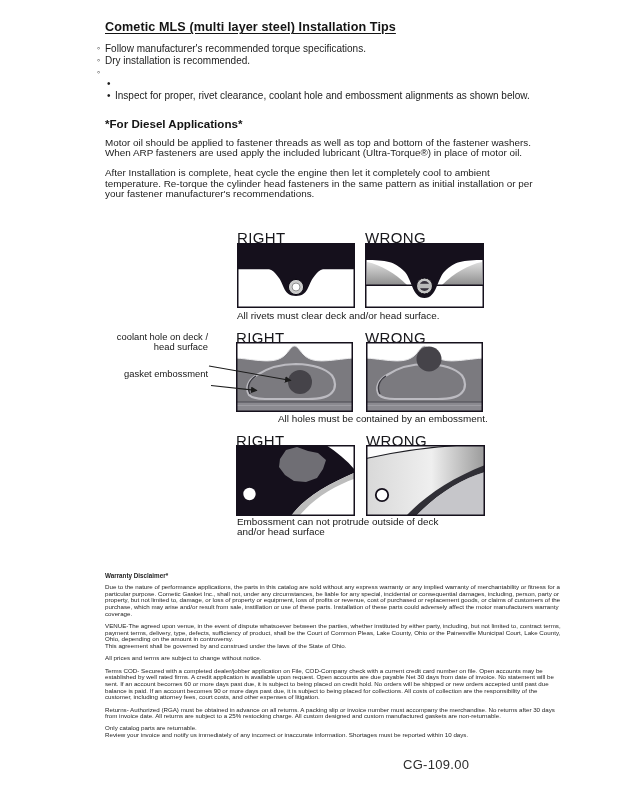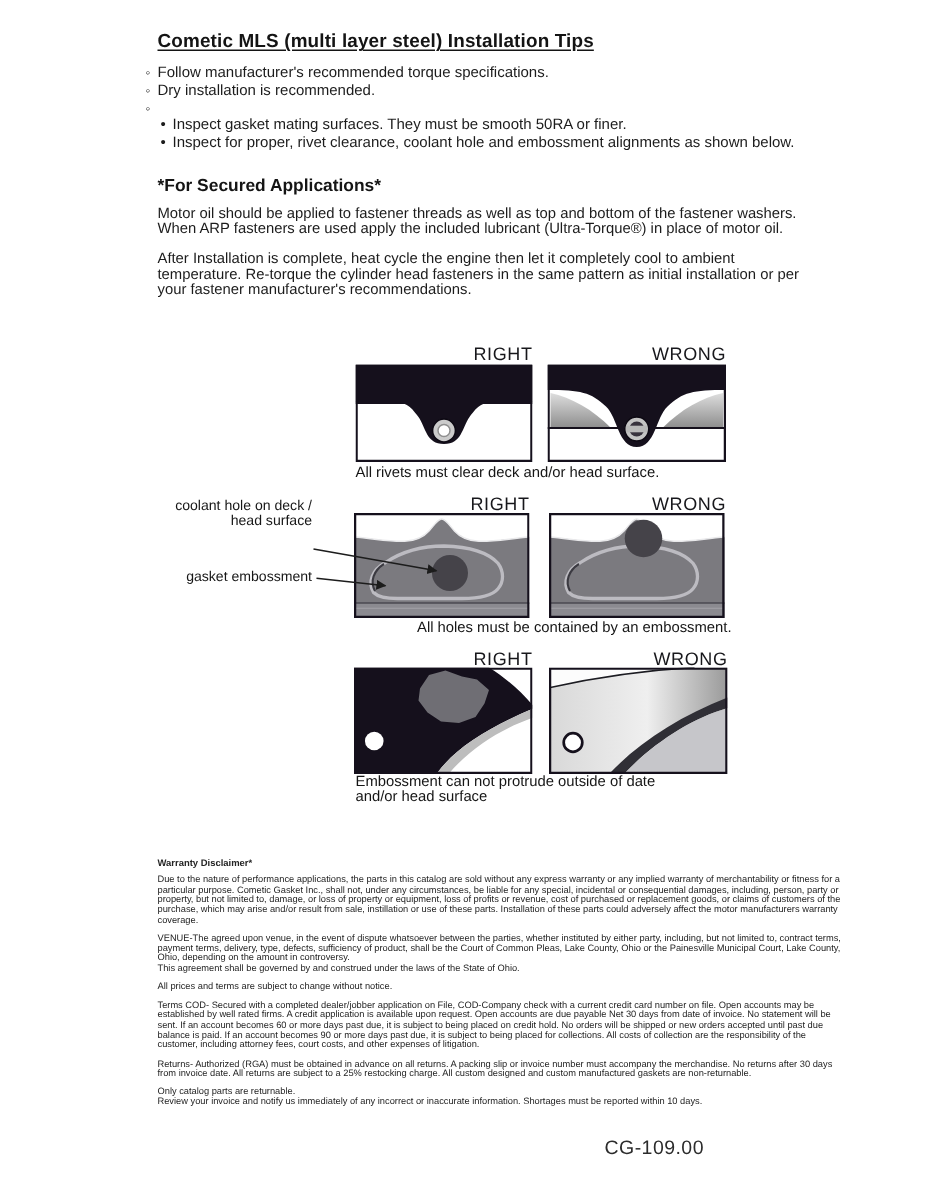--- a/index.html
+++ b/index.html
@@ -14,21 +14,21 @@
     letter-spacing:0.1px;
   }
   .bullets{margin-left:-8px;}
   .b-item{display:flex;font-size:10px;line-height:11.8px;color:#1c1c1c;}
   .b-marker{width:8px;flex:none;font-size:9px;line-height:11.8px;text-align:left;}
   .sub-bullets{margin-left:10px;}
   .sb-item{display:flex;font-size:10px;line-height:11.7px;color:#1c1c1c;}
   .sb-marker{width:8px;flex:none;font-size:10px;line-height:11.5px;}
   .h2{font-size:11.6px;font-weight:bold;margin:15px 0 8px 0;color:#141414;}
   .body{font-size:9.9px;line-height:10.5px;margin:0 0 9.5px 0;color:#1c1c1c;}
-  .dg-hdr{position:absolute;font-size:12px;letter-spacing:0.4px;color:#17171b;text-align:right;}
+  .dg-hdr{position:absolute;font-size:15px;letter-spacing:0.4px;color:#17171b;text-align:left;}
   .dg-cap{position:absolute;font-size:9.9px;color:#161616;line-height:10px;}
   .dg-box{position:absolute;display:block;}
   .side-label{position:absolute;font-size:9.4px;line-height:10.4px;color:#161616;text-align:right;}
   .arrows{position:absolute;left:206px;top:358px;z-index:5;pointer-events:none;}
   .warranty{position:absolute;left:105px;top:572px;width:458px;color:#242424;}
   .w-head{font-size:6.3px;font-weight:bold;margin:0 0 5px 0;}
   .fine{font-size:6.2px;line-height:6.7px;margin:0 0 5.5px 0;white-space:pre-line;}
   .doc-num{position:absolute;left:387px;top:757px;font-size:13px;color:#2c2c2c;letter-spacing:0.3px;margin-left:16px;}
 </style>
 </head>
@@ -47,30 +47,29 @@
       <div class="b-item">
         <span class="b-marker">◦</span>
         <span>Dry installation is recommended.</span>
       </div>
       <div class="b-item">
         <span class="b-marker">◦</span>
       </div>
       <div class="sub-bullets">
         <div class="sb-item">
           <span class="sb-marker">•</span>
-          <span>Inspect gasket mating surfaces.  They must be smooth 50RA or finer.</span>
         </div>
         <div class="sb-item">
           <span class="sb-marker">•</span>
           <span>Inspect for proper, rivet clearance, coolant hole and embossment alignments as shown below.</span>
         </div>
       </div>
     </div>
 
-    <h2 class="h2">*For Secured Applications*</h2>
+    <h2 class="h2">*For Diesel Applications*</h2>
     <p class="body">Motor oil should be applied to fastener threads as well as top and bottom of the fastener washers. When ARP fasteners are used apply the included lubricant (Ultra-Torque®) in place of motor oil.</p>
     <p class="body">After Installation is complete, heat cycle the engine then let it completely cool to ambient temperature. Re-torque the cylinder head fasteners in the same pattern as initial installation or per your fastener manufacturer's recommendations.</p>
   </div>
 
   <div class="dg-hdr" style="left:237px;top:229px;width:118px;">RIGHT</div>
   <div class="dg-hdr" style="left:365px;top:229px;width:119px;">WRONG</div>
 
   <svg class="dg-box" style="left:237px;top:243px;" width="118" height="65" viewBox="0 0 118 65">
     <defs>
       <linearGradient id="gA" x1="0" y1="0" x2="0" y2="1">
@@ -111,21 +110,21 @@
     </g>
     <rect x="0.75" y="0.75" width="117.5" height="63.5" fill="none" stroke="#15101c" stroke-width="1.5"></rect>
   </svg>
 
   <div class="dg-cap" style="left:237px;top:311px;text-align:right;">All rivets must clear deck and/or head surface.</div>
 
   <div class="dg-hdr" style="left:236px;top:329px;width:117px;">RIGHT</div>
   <div class="dg-hdr" style="left:365px;top:329px;width:119px;">WRONG</div>
 
   <div class="side-label" style="left:116px;top:332px;width:92px;">coolant hole on deck / head surface</div>
-  <div class="side-label" style="left:104px;top:379px;width:104px;">gasket embossment</div>
+  <div class="side-label" style="left:104px;top:369px;width:104px;">gasket embossment</div>
 
   <svg class="arrows" width="95" height="38" viewBox="0 0 95 38">
     <defs>
       <marker id="ah" markerWidth="7" markerHeight="7" refX="5.5" refY="3" orient="auto">
         <path d="M0,0 L6,3 L0,6 Z" fill="#1c1c1c"></path>
       </marker>
     </defs>
     <line x1="3" y1="8" x2="85" y2="22.5" stroke="#1c1c1c" stroke-width="1.1" marker-end="url(#ah)"></line>
     <line x1="5" y1="27.5" x2="51" y2="32.5" stroke="#1c1c1c" stroke-width="1.1" marker-end="url(#ah)"></line>
   </svg>
@@ -180,21 +179,21 @@
     </defs>
     <rect x="0" y="0" width="119" height="71" fill="url(#gC)"></rect>
     <path d="M0,0 H97 C62,2 29,7 0,13.5 Z" fill="#fcfcfc"></path>
     <path d="M0,13.5 C29,7 62,2 97,0" stroke="#1c1c22" stroke-width="1.1" fill="none"></path>
     <path d="M119,20 C86,33 60,50 40,71 L50,71 C70,50 95,34 119,27 Z" fill="#302f36"></path>
     <path d="M119,27 C95,34 70,50 50,71 L119,71 Z" fill="#c6c6ca"></path>
     <circle cx="16" cy="50" r="6.2" fill="#ffffff" stroke="#15101c" stroke-width="1.8"></circle>
     <rect x="0.75" y="0.75" width="117.5" height="69.5" fill="none" stroke="#15101c" stroke-width="1.5"></rect>
   </svg>
 
-  <div class="dg-cap" style="left:237px;top:517px;width:220px;">Embossment can not protrude outside of date and/or head surface</div>
+  <div class="dg-cap" style="left:237px;top:517px;width:220px;">Embossment can not protrude outside of deck and/or head surface</div>
 
   <div class="warranty">
     <div class="w-head">Warranty Disclaimer*</div>
     <p class="fine">Due to the nature of performance applications, the parts in this catalog are sold without any express warranty or any implied warranty of merchantability or fitness for a particular purpose.  Cometic Gasket Inc., shall not, under any circumstances, be liable for any special, incidental or consequential damages, including, person, party or property, but not limited to, damage, or loss of property or equipment, loss of profits or revenue, cost of purchased or replacement goods, or claims of customers of the purchase, which may arise and/or result from sale, instillation or use of these parts.  Installation of these parts could adversely affect the motor manufacturers warranty coverage.</p>
     <p class="fine">VENUE-The agreed upon venue, in the event of dispute whatsoever between the parties, whether instituted by either party, including, but not limited to, contract terms, payment terms, delivery, type, defects, sufficiency of product, shall be the Court of Common Pleas, Lake County, Ohio or the Painesville Municipal Court, Lake County, Ohio, depending on the amount in controversy.
 This agreement shall be governed by and construed under the laws of the State of Ohio.</p>
     <p class="fine">All prices and terms are subject to change without notice.</p>
     <p class="fine">Terms COD- Secured with a completed dealer/jobber application on File, COD-Company check with a current credit card number on file.  Open accounts may be established by well rated firms.  A credit application is available upon request.  Open accounts are due payable Net 30 days from date of invoice.  No statement will be sent.  If an account becomes 60 or more days past due, it is subject to being placed on credit hold.  No orders will be shipped or new orders accepted until past due balance is paid.  If an account becomes 90 or more days past due, it is subject to being placed for collections.  All costs of collection are the responsibility of the customer, including attorney fees, court costs, and other expenses of litigation.</p>
     <p class="fine">Returns- Authorized (RGA) must be obtained in advance on all returns.  A packing slip or invoice number must accompany the merchandise.  No returns after 30 days from invoice date.  All returns are subject to a 25% restocking charge.  All custom designed and custom manufactured gaskets are non-returnable.</p>
     <p class="fine">Only catalog parts are returnable.

